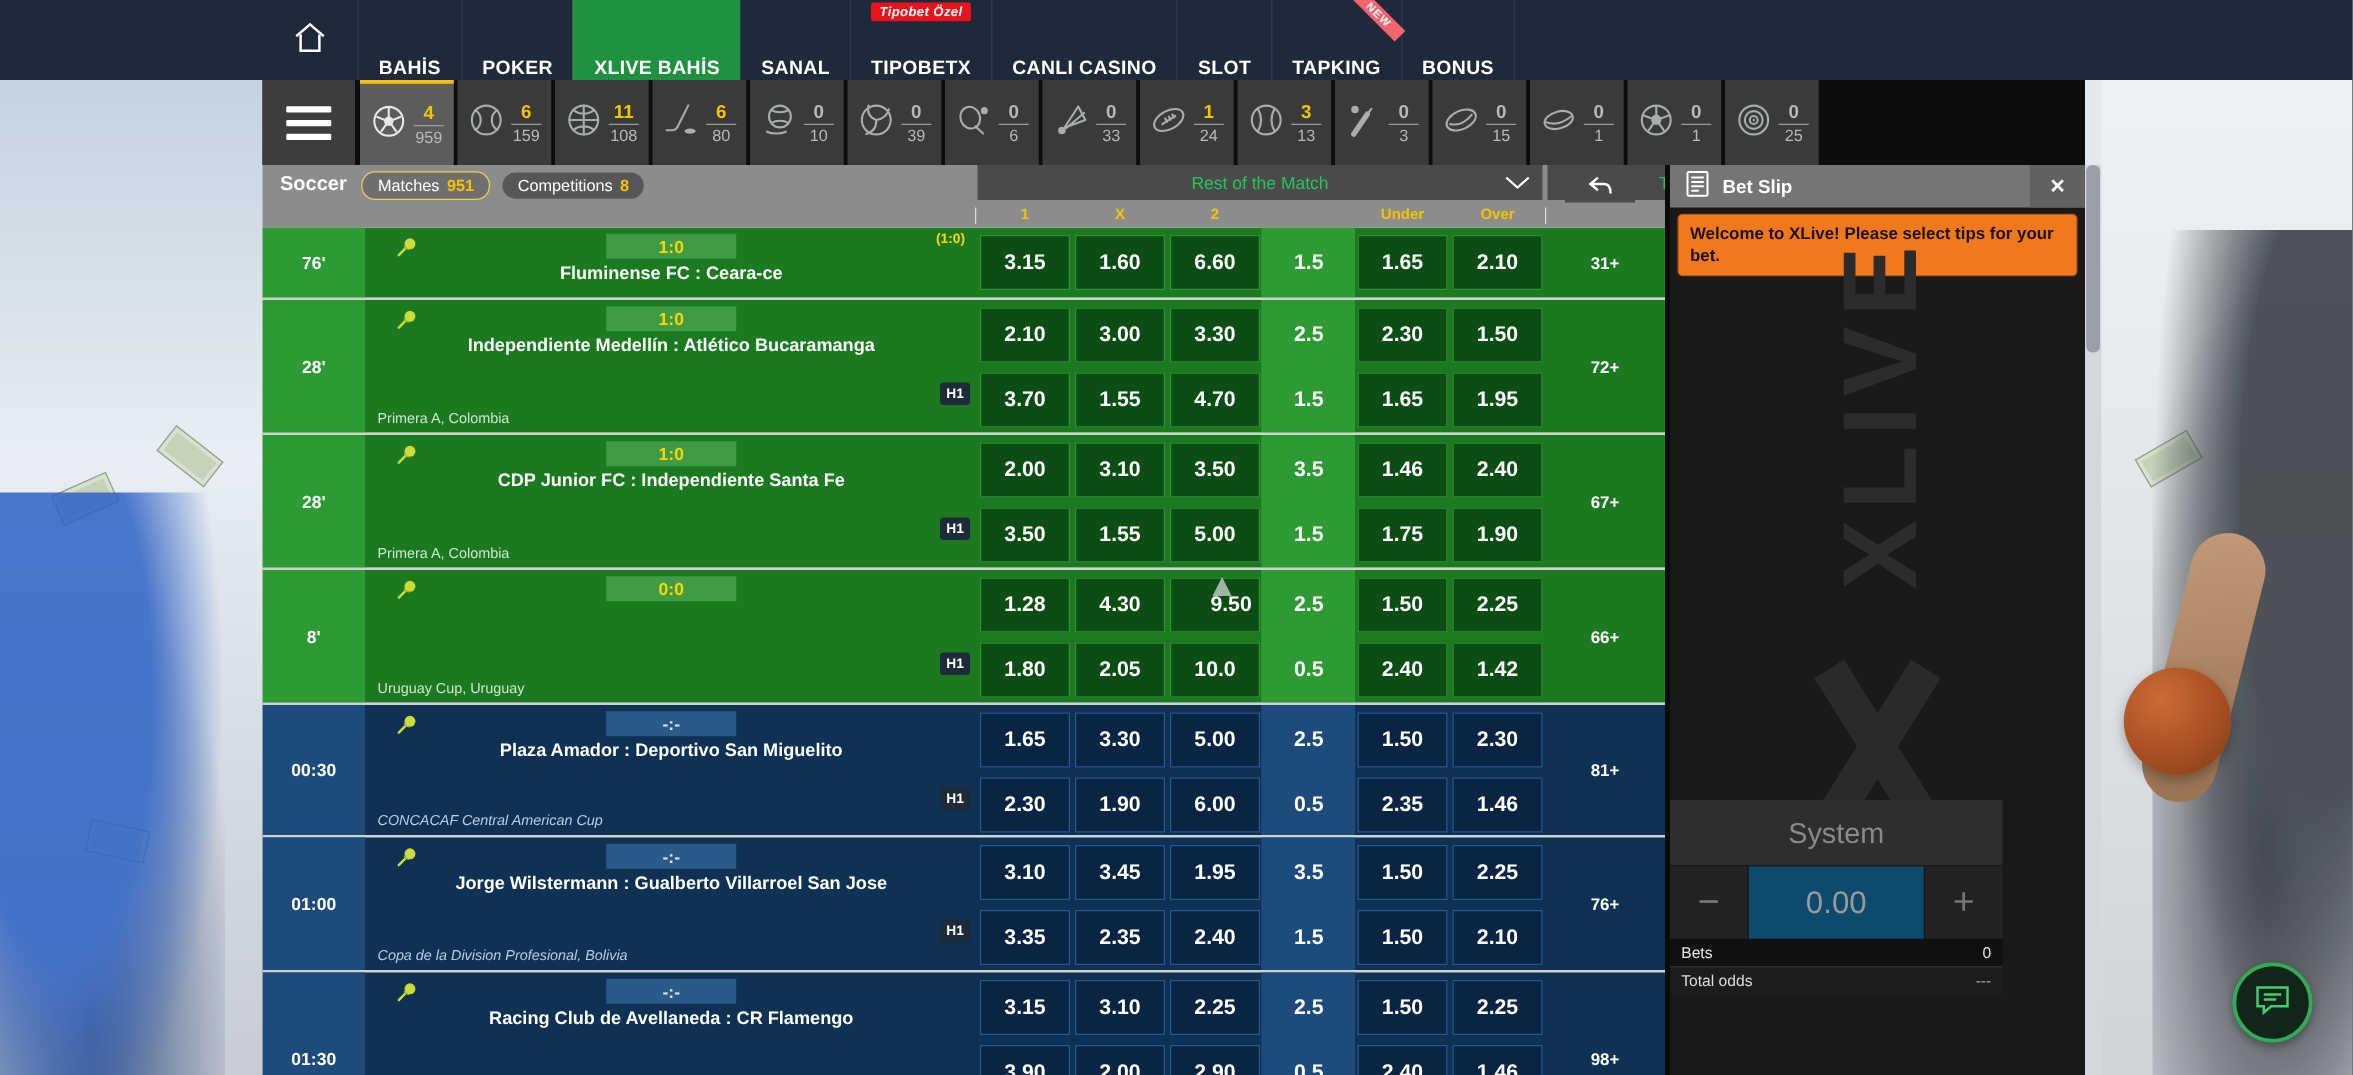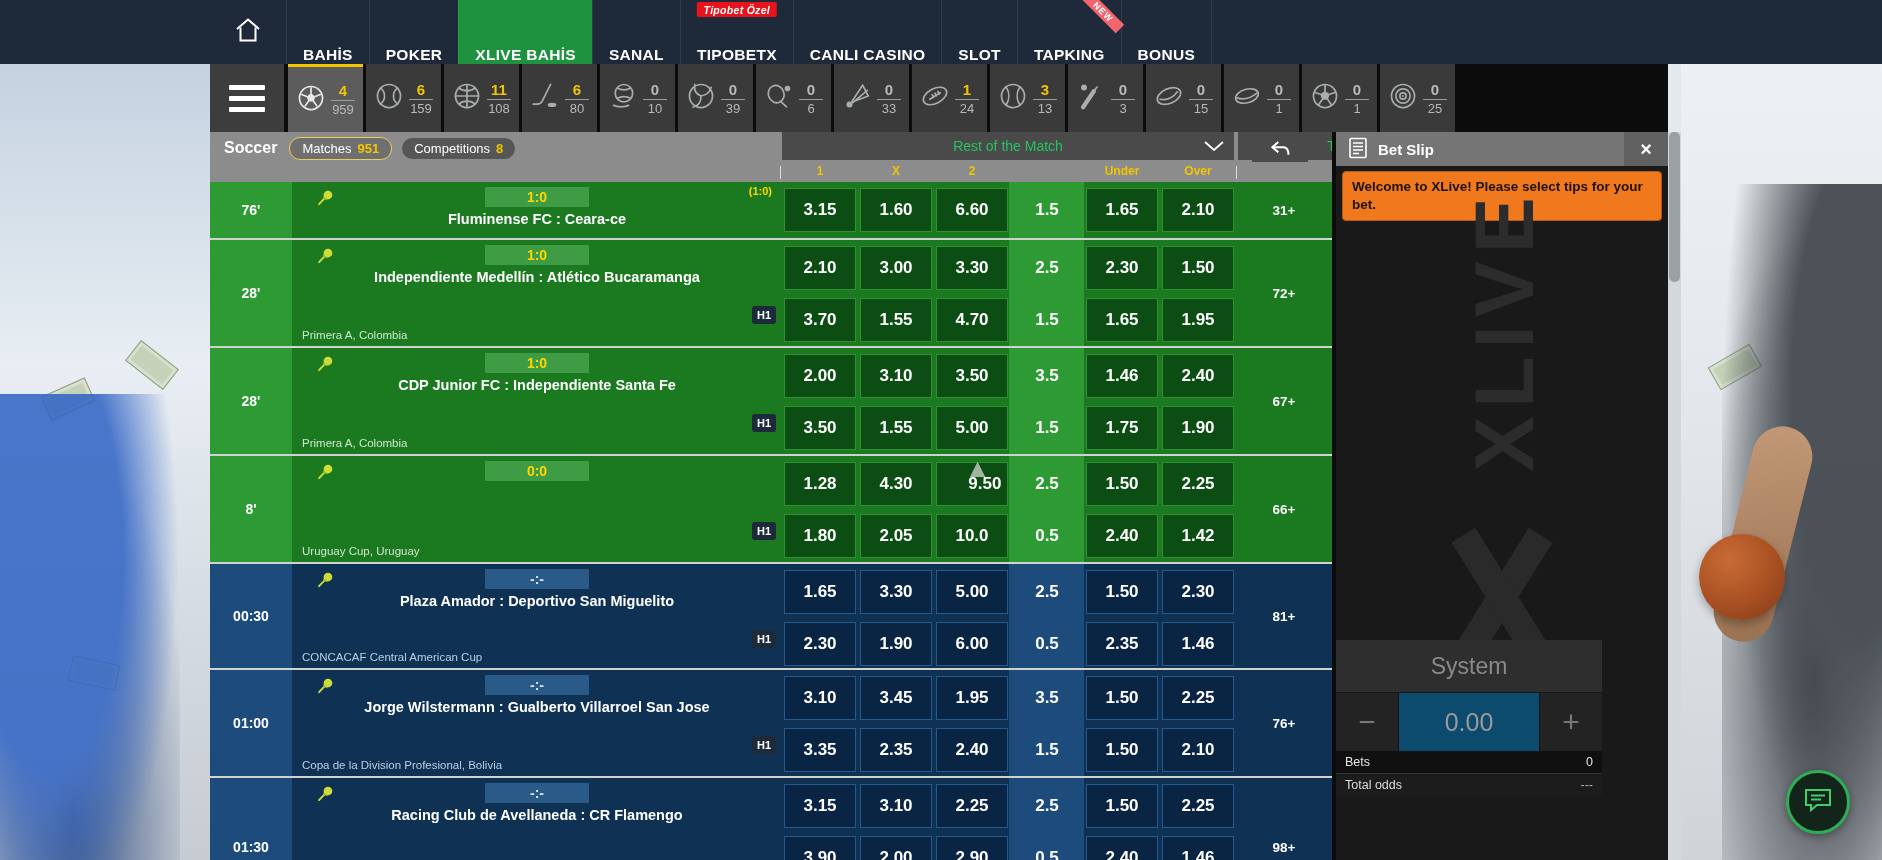--- a/index.html
+++ b/index.html
@@ -85,21 +85,21 @@
   .pin{position:absolute;left:24px;top:6px;cursor:pointer;}
   .score-pill{position:absolute;left:50%;top:5px;transform:translateX(-50%);width:104px;height:20px;
     display:flex;align-items:center;justify-content:center;font-size:14px;font-weight:bold;}
   .live .score-pill{background:#3f9c44;color:#ffd600;}
   .up .score-pill{background:#2a5a88;color:#d7e4f2;}
   .half-score{position:absolute;right:10px;top:3px;color:#ffd600;font-size:11px;font-weight:bold;}
   .teams{position:absolute;left:0;top:29px;width:100%;text-align:center;color:#fff;
     font-size:14.5px;font-weight:bold;}
   .league{position:absolute;left:10px;bottom:5px;font-size:11.5px;}
   .live .league{color:#cfe6cf;}
-  .up .league{color:#b9cfe2;}
+  .up .league{color:#b9cfe2;font-style:italic;}
   .h1badge{position:absolute;right:6px;top:66px;width:24px;height:18px;background:#1d2a3a;
     border-radius:3px;color:#fff;font-size:11px;font-weight:bold;display:flex;align-items:center;
     justify-content:center;}
   .odds-lines{position:relative;width:454px;display:flex;flex-direction:column;}
   .line-colbg{position:absolute;left:227px;top:0;bottom:0;width:75px;}
   .live .line-colbg{background:#2e9a33;}
   .up .line-colbg{background:#1d4b7c;}
   .oline{position:relative;display:flex;height:44px;margin-top:6px;}
   .oline + .oline{margin-top:8px;}
   .ocell{position:relative;width:71px;margin:0 2px;display:flex;align-items:center;justify-content:center;

